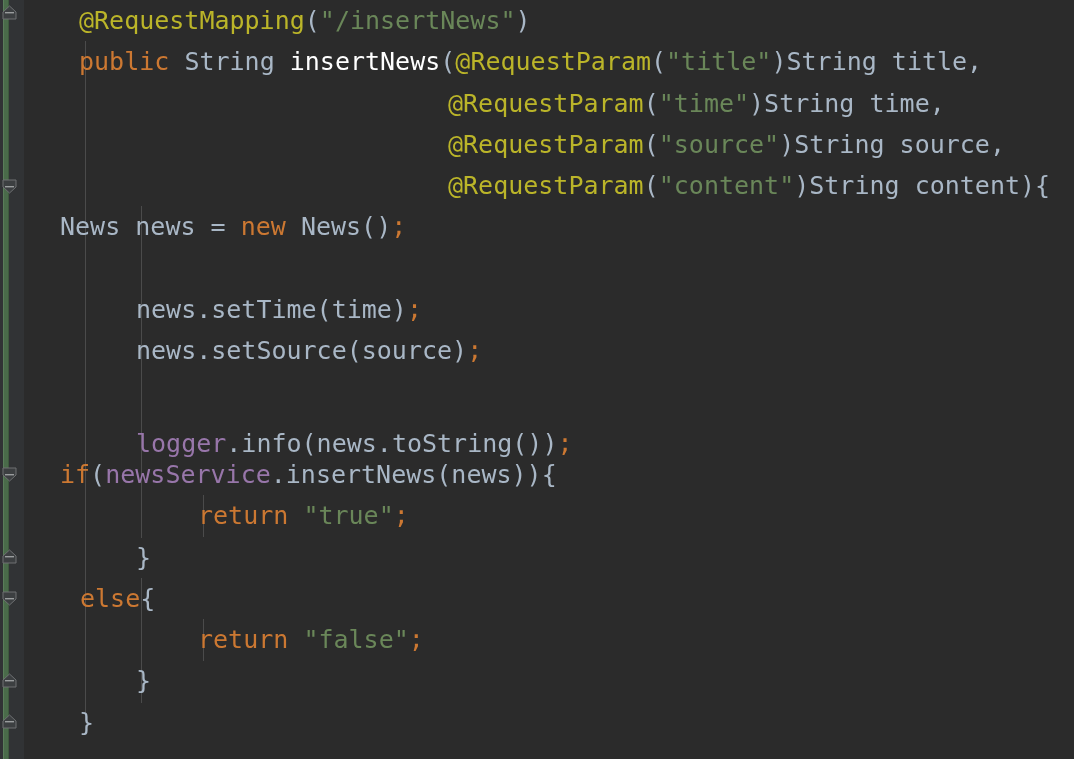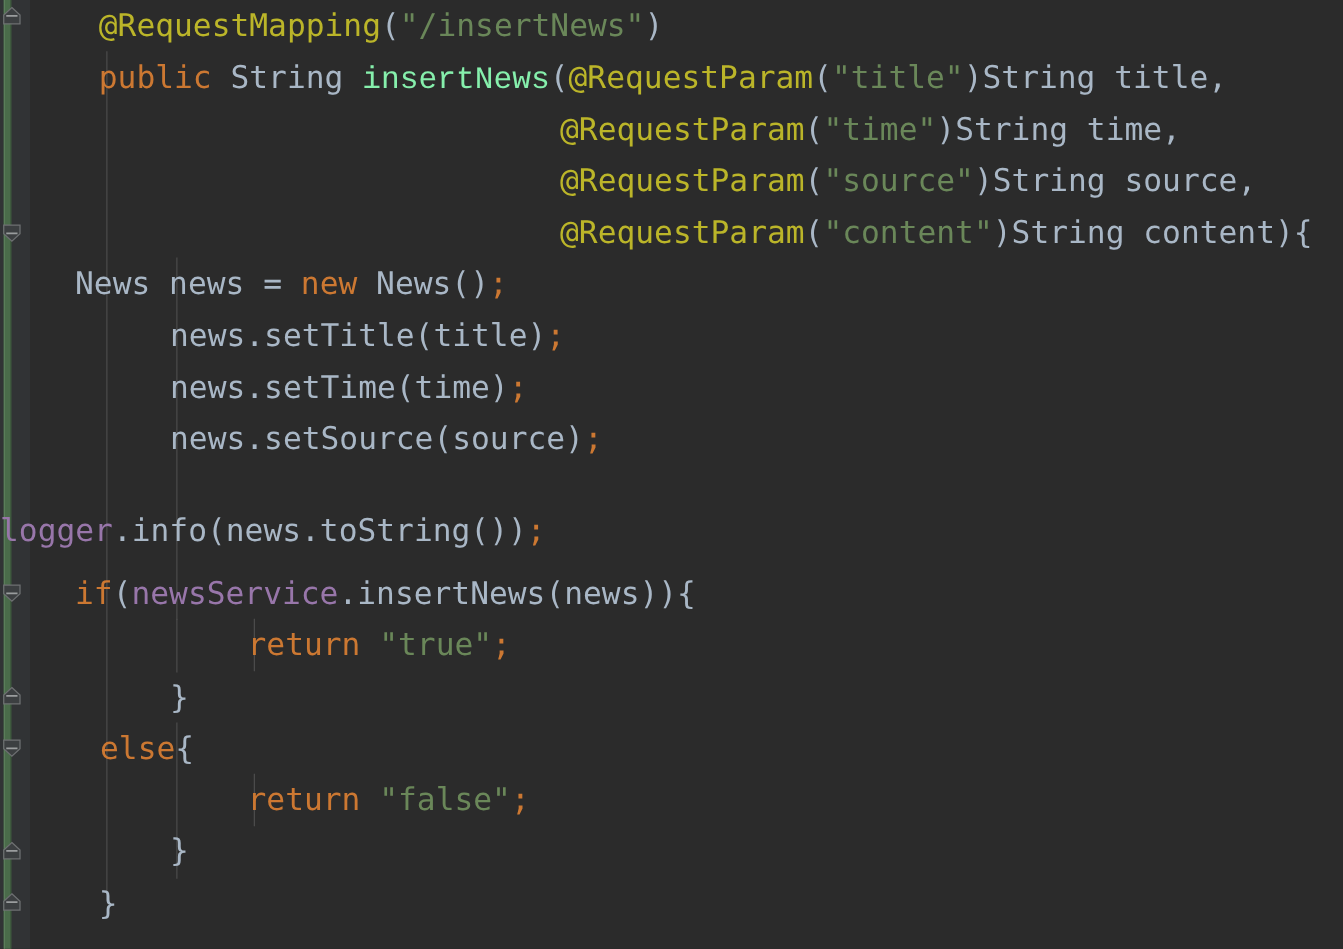--- a/index.html
+++ b/index.html
@@ -85,21 +85,21 @@
     font-family: "DejaVu Sans Mono", monospace;
     letter-spacing: 0px;
   }
 
   
   .tok-default   { color: #a9b7c6; }
   .tok-keyword   { color: #cc7832; }
   .tok-annot     { color: #bbb529; margin-top: 11px; }
   .tok-string    { color: #6a8759; }
   .tok-field     { color: #9876aa; }
-  .tok-method    { color: #86efac; font-family: Liberation Mono, monospace; }
+  .tok-method    { color: #ffffff; }
   .tok-semicolon { color: #cc7832; }
 </style>
 </head>
 <body>
 
 <div id="editor">
 
   <div id="gutter">
     <div class="vcs-change-bar"></div>
   <div class="fold-marker" style="top: 4px;">
@@ -152,24 +152,23 @@
       <div class="indent-guide" style="left: 141px; top: 495px; height: 43px; background: rgb(75, 75, 75);"></div>
       <div class="indent-guide" style="left: 141px; top: 578px; height: 125px; background: rgb(75, 75, 75);"></div>
       <div class="indent-guide" style="left: 203px; top: 495px; height: 42px; background: rgb(75, 75, 75);"></div>
       <div class="indent-guide" style="left: 203px; top: 619px; height: 42px; background: rgb(75, 75, 75);"></div>
       <div class="code-line" style="top: 0px; padding-left: 79px;"><span class="tok-annot">@RequestMapping</span><span class="tok-default">(</span><span class="tok-string">"/insertNews"</span><span class="tok-default">)</span></div>
       <div class="code-line" style="top: 41px; padding-left: 79px;"><span class="tok-keyword">public</span><span class="tok-default"> </span><span class="tok-default">String</span><span class="tok-default"> </span><span class="tok-method">insertNews</span><span class="tok-default">(</span><span class="tok-annot">@RequestParam</span><span class="tok-default">(</span><span class="tok-string">"title"</span><span class="tok-default">)</span><span class="tok-default">String</span><span class="tok-default"> </span><span class="tok-default">title,</span></div>
       <div class="code-line" style="top: 83px; padding-left: 448px;"><span class="tok-annot">@RequestParam</span><span class="tok-default">(</span><span class="tok-string">"time"</span><span class="tok-default">)</span><span class="tok-default">String</span><span class="tok-default"> </span><span class="tok-default">time,</span></div>
       <div class="code-line" style="top: 124px; padding-left: 448px;"><span class="tok-annot">@RequestParam</span><span class="tok-default">(</span><span class="tok-string">"source"</span><span class="tok-default">)</span><span class="tok-default">String</span><span class="tok-default"> </span><span class="tok-default">source,</span></div>
       <div class="code-line" style="top: 165px; padding-left: 448px;"><span class="tok-annot">@RequestParam</span><span class="tok-default">(</span><span class="tok-string">"content"</span><span class="tok-default">)</span><span class="tok-default">String</span><span class="tok-default"> </span><span class="tok-default">content){</span></div>
       <div class="code-line" style="top: 206px; padding-left: 60px;"><span class="tok-default">News</span><span class="tok-default"> </span><span class="tok-default">news</span><span class="tok-default"> = </span><span class="tok-keyword">new</span><span class="tok-default"> </span><span class="tok-default">News()</span><span class="tok-semicolon">;</span></div>
-      <div class="code-line" style="top: 248px; padding-left: 136px;"><span class="tok-default">news.setTitle(title)</span><span class="tok-semicolon">;</span></div>
       <div class="code-line" style="top: 289px; padding-left: 136px;"><span class="tok-default">news.setTime(time)</span><span class="tok-semicolon">;</span></div>
       <div class="code-line" style="top: 330px; padding-left: 136px;"><span class="tok-default">news.setSource(source)</span><span class="tok-semicolon">;</span></div>
-      <div class="code-line" style="top: 404px; "><span class="tok-field">logger</span><span class="tok-default">.info(news.toString())</span><span class="tok-semicolon">;</span></div>
+      <div class="code-line" style="top: 423px; padding-left: 136px;"><span class="tok-field">logger</span><span class="tok-default">.info(news.toString())</span><span class="tok-semicolon">;</span></div>
       <div class="code-line" style="top: 454px; padding-left: 60px;"><span class="tok-keyword">if</span><span class="tok-default">(</span><span class="tok-field">newsService</span><span class="tok-default">.insertNews(news)){</span></div>
       <div class="code-line" style="top: 495px; padding-left: 198px;"><span class="tok-keyword">return</span><span class="tok-default"> </span><span class="tok-string">"true"</span><span class="tok-semicolon">;</span></div>
       <div class="code-line" style="top: 537px; padding-left: 136px;"><span class="tok-default">}</span></div>
       <div class="code-line" style="top: 578px; padding-left: 80px;"><span class="tok-keyword">else</span><span class="tok-default">{</span></div>
       <div class="code-line" style="top: 619px; padding-left: 198px;"><span class="tok-keyword">return</span><span class="tok-default"> </span><span class="tok-string">"false"</span><span class="tok-semicolon">;</span></div>
       <div class="code-line" style="top: 660px; padding-left: 136px;"><span class="tok-default">}</span></div>
       <div class="code-line" style="top: 702px; padding-left: 79px;"><span class="tok-default">}</span></div>
     </div>
 
 </div>

